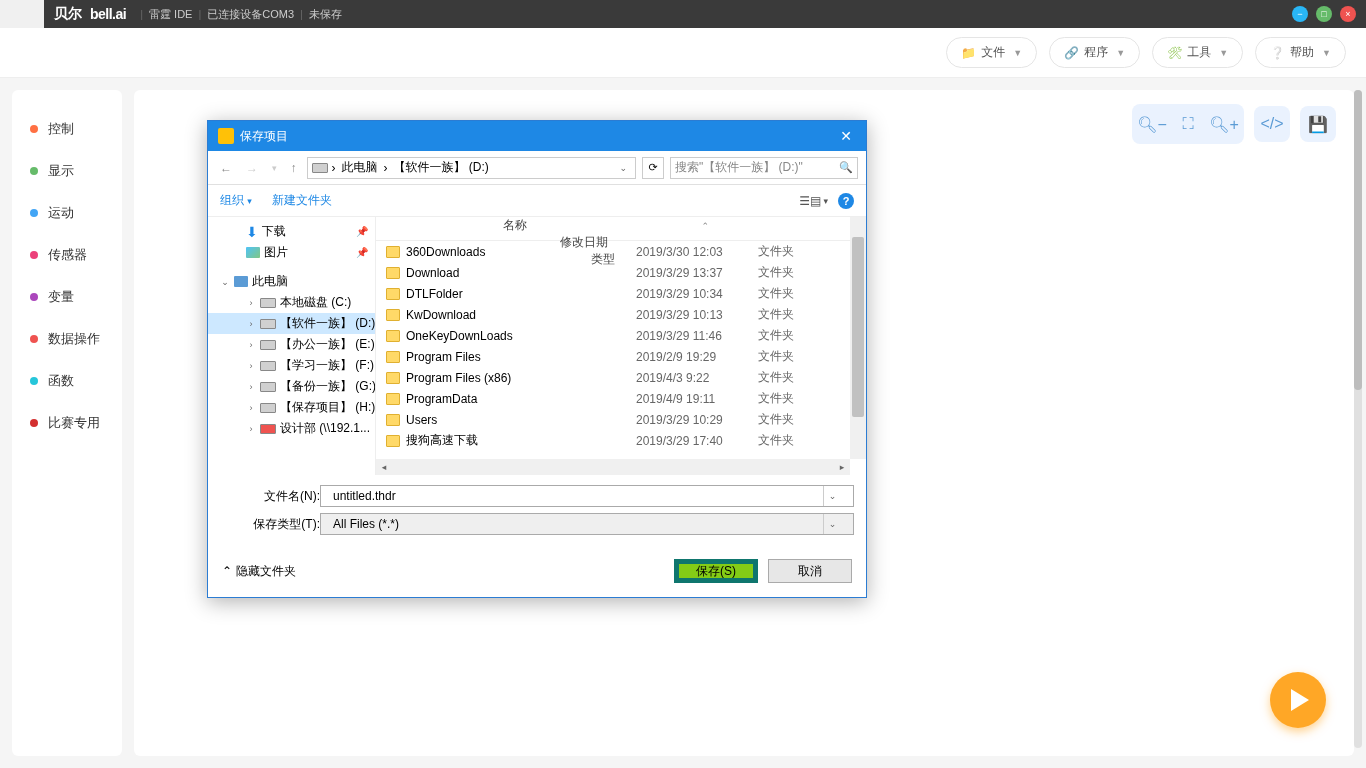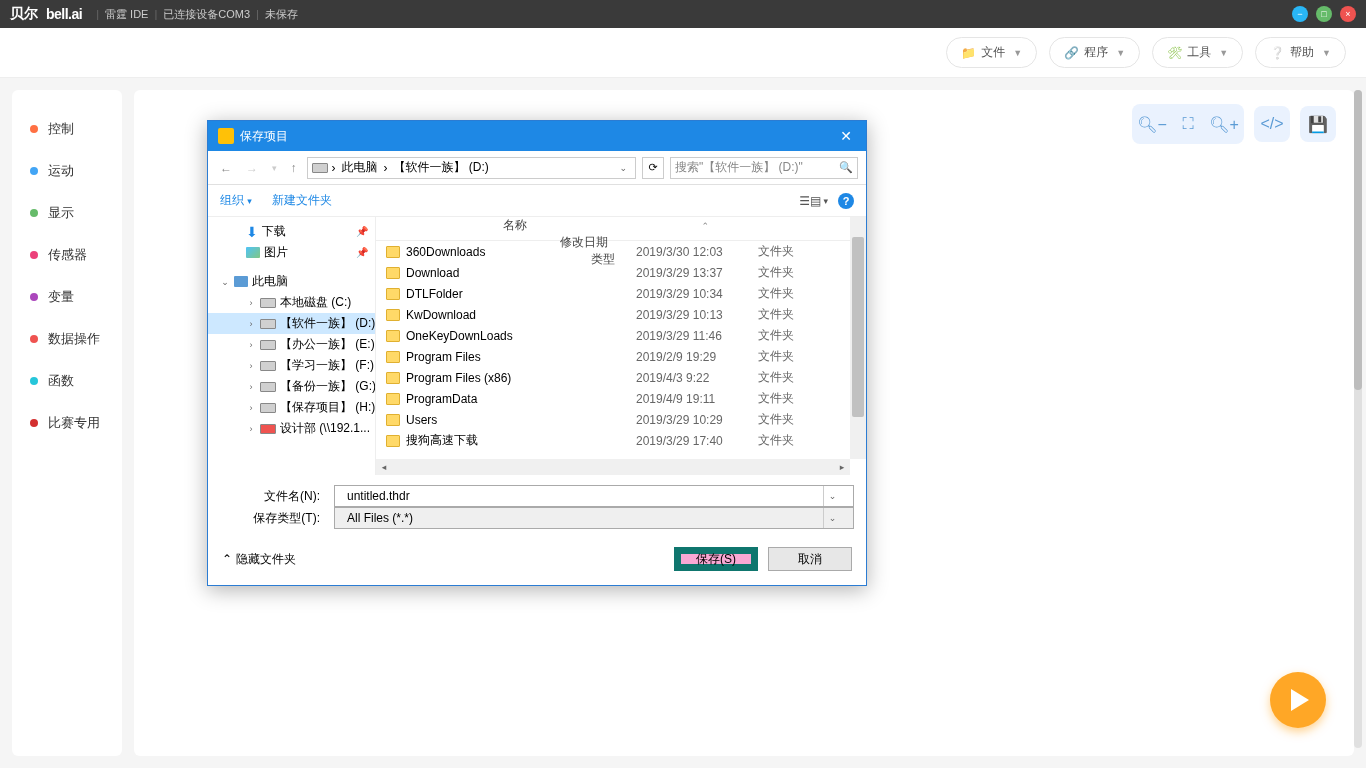--- a/index.html
+++ b/index.html
@@ -1,19 +1,19 @@
 <!DOCTYPE html>
 <html><head>
 <meta charset="utf-8">
 <style>
 * { margin: 0; padding: 0; box-sizing: border-box; font-family: "Microsoft YaHei", Arial, sans-serif; }
 body { width: 1366px; height: 768px; background: #f0f0f0; overflow: hidden; position: relative; }
 
 
-.titlebar { height: 28px; background: #3a3a3a; color: #ccc; display: flex; align-items: center; padding: 0 10px; font-size: 11px; }
+.titlebar { height: 28px; background: #3a3a3a; color: #ccc; display: flex; align-items: center; padding: 0 10px; font-size: 11px; margin-left: 44px; }
 .titlebar .logo { color: #fff; font-weight: bold; font-size: 14px; margin-right: 8px; }
 .titlebar .divider { margin: 0 6px; color: #666; }
 .window-controls { position: absolute; right: 10px; top: 6px; display: flex; gap: 8px; }
 .win-btn { width: 16px; height: 16px; border-radius: 50%; display: flex; align-items: center; justify-content: center; font-size: 9px; color: #fff; }
 .min-btn { background: #29b6f6; }
 .max-btn { background: #66bb6a; }
 .close-btn { background: #ef5350; }
 
 
 .toolbar { height: 50px; background: #fff; display: flex; align-items: center; justify-content: flex-end; padding: 0 20px; gap: 12px; border-bottom: 1px solid #eee; }
@@ -73,31 +73,31 @@
 .fl-row .fname { width: 230px; }
 .fl-row .fdate { width: 122px; color: #666; }
 .fl-row .ftype { color: #666; }
 .fl-scroll-v { position: absolute; right: 0; top: 0; bottom: 16px; width: 16px; background: #f0f0f0; }
 .fl-scroll-v .thumb { position: absolute; left: 2px; right: 2px; top: 20px; height: 180px; background: #c1c1c1; border-radius: 2px; }
 .fl-scroll-h { position: absolute; left: 0; right: 16px; bottom: 0; height: 16px; background: #f0f0f0; display: flex; align-items: center; }
 .fl-scroll-h .arr { width: 16px; text-align: center; font-size: 9px; color: #666; }
 .fl-scroll-h .track { flex: 1; }
 
 .dlg-fields { padding: 10px 12px; font-size: 12px; }
-.field-row { display: flex; align-items: center; gap: 14px; }
+.field-row { display: flex; align-items: center; margin-bottom: 6px; gap: 0; }
 .field-label { width: 100px; text-align: right; }
 .field-input { flex: 1; height: 22px; border: 1px solid #aaa; padding: 0 12px; font-size: 12px; display: flex; align-items: center; }
 .field-input.combo { background: #efefef; }
 .field-drop { width: 18px; text-align: center; color: #666; font-size: 9px; border-left: 1px solid #ccc; margin-left: auto; height: 100%; display: flex; align-items: center; justify-content: center; }
 
 .dlg-footer { display: flex; align-items: center; padding: 8px 14px 14px; font-size: 12px; }
 .hide-folders { display: flex; align-items: center; gap: 4px; }
 .dlg-btns { margin-left: auto; display: flex; gap: 10px; }
 .dlg-btn { width: 84px; height: 24px; border: 1px solid #aaa; background: #e7e7e7; display: flex; align-items: center; justify-content: center; }
-.dlg-btn.primary { border: 7px solid #0f766e; background: #f9a8d4; }
+.dlg-btn.primary { border: 5px solid #0f766e; background: #84cc16; }
 
 
 .ic-folder { color: #ffb300; }
 .ic-wrench { color: #8bc34a; }
 .ic-link { color: #ffa726; }
 .ic-help { color: #90a4ae; }
 
 .drive-ic { width: 16px; height: 10px; background: #d0d0d0; border: 1px solid #888; border-radius: 1px; display: inline-block; flex-shrink: 0; }
 .pc-ic { width: 14px; height: 11px; background: #5b9bd5; border-radius: 1px; display: inline-block; flex-shrink: 0; }
 .dl-ic { color: #1e88e5; font-size: 14px; }
@@ -148,26 +148,26 @@
   </div>
 </div>
 
 <div class="main">
   <div class="sidebar" id="sidebar">
       <div class="cat">
         <span class="dot" style="background:#ff7043"></span>
         <span>控制</span>
       </div>
       <div class="cat">
+        <span class="dot" style="background:#66bb6a"></span>
+        <span>显示</span>
+      </div>
+      <div class="cat">
         <span class="dot" style="background:#42a5f5"></span>
         <span>运动</span>
-      </div>
-      <div class="cat">
-        <span class="dot" style="background:#66bb6a"></span>
-        <span>显示</span>
       </div>
       <div class="cat">
         <span class="dot" style="background:#ec407a"></span>
         <span>传感器</span>
       </div>
       <div class="cat">
         <span class="dot" style="background:#ab47bc"></span>
         <span>变量</span>
       </div>
       <div class="cat">

